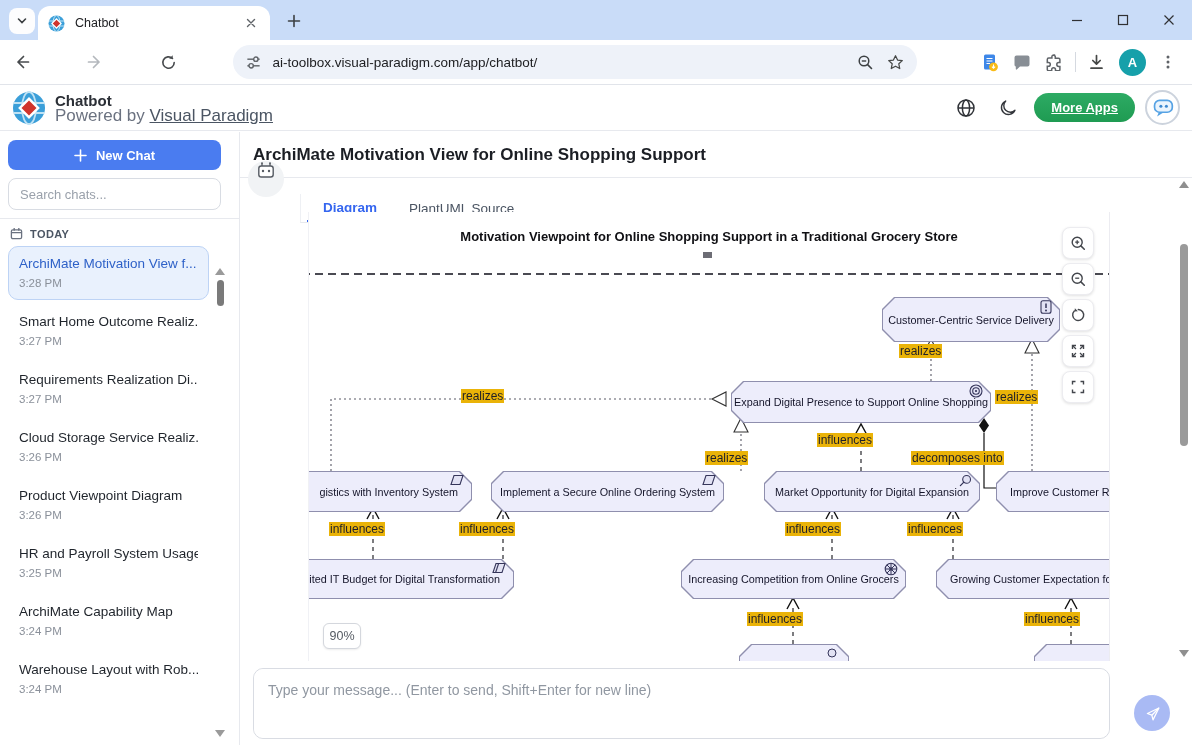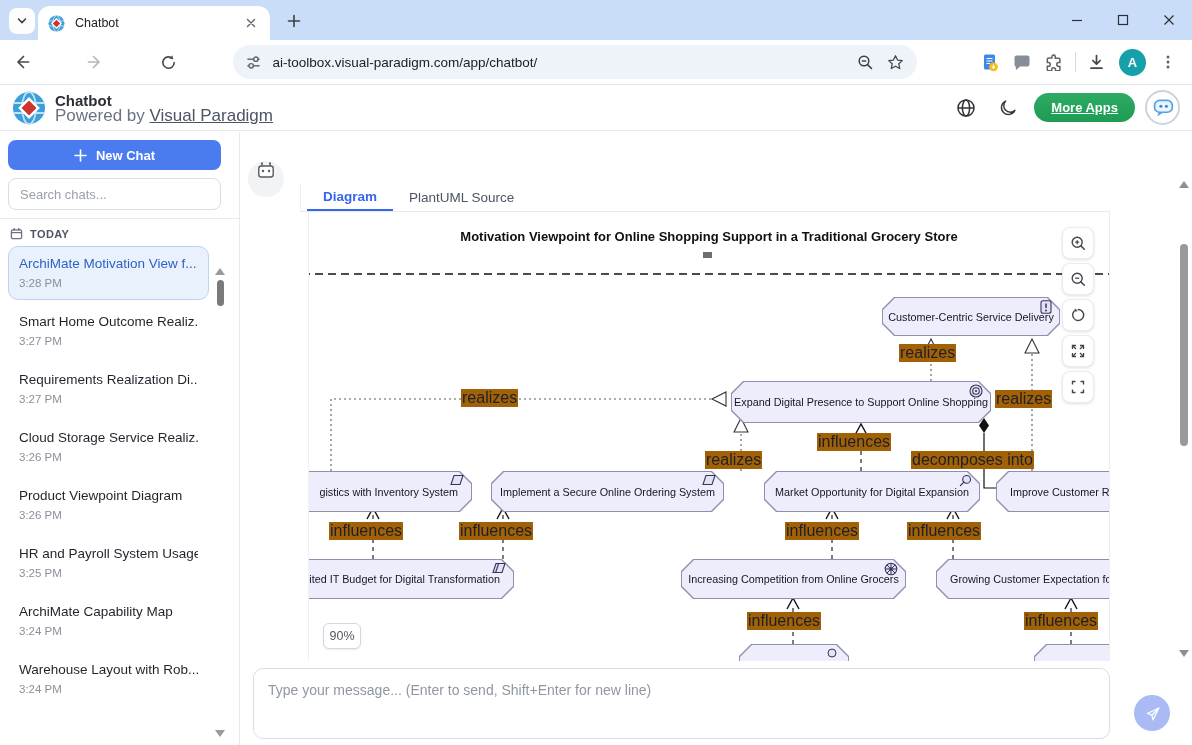--- a/index.html
+++ b/index.html
@@ -63,30 +63,30 @@
   .chat-item.selected .ci-title { color:#2e61c8; }
   .sb-up { position:absolute; top:136px; right:14px; width:0; height:0; border-left:5px solid transparent; border-right:5px solid transparent; border-bottom:7px solid #9a9a9a; }
   .sb-thumb { position:absolute; top:148px; right:15px; width:7px; height:26px; border-radius:4px; background:#7a7a7a; }
   .sb-down { position:absolute; top:598px; right:14px; width:0; height:0; border-left:5px solid transparent; border-right:5px solid transparent; border-top:7px solid #9a9a9a; }
 
   
   .main { flex:1; position:relative; background:#fff; }
   .main-header { height:46px; border-bottom:1px solid #e7e9ee; display:flex; align-items:center; padding:0 13px; }
   .page-title { font-size:17px; font-weight:bold; color:#1b1e24; }
   .bot-avatar { position:absolute; left:8px; top:29px; width:36px; height:36px; border-radius:50%; background:#f1f3f5; z-index:3; display:flex; justify-content:center; }
-  .tabs { position:absolute; left:60px; top:51px; width:810px; height:29px; border-bottom:1px solid #e7e9ee; border-left:1px solid #eef0f4; display:flex; padding-left:6px; }
+  .tabs { position:absolute; left:60px; top:62px; width:810px; height:29px; border-bottom:1px solid #e7e9ee; border-left:1px solid #eef0f4; display:flex; padding-left:6px; }
   .tab-item { padding:0 16px; font-size:13.5px; color:#4b5563; display:flex; align-items:center; }
   .tab-item.active { color:#3566ef; font-weight:bold; border-bottom:2px solid #3566ef; }
 
   
   .viewport { position:absolute; left:68px; top:80px; width:802px; height:449px; overflow:hidden; background:#fff; border-left:1px solid #f0f1f5; border-right:1px solid #ececf1; }
   .dg-title { position:absolute; top:17px; left:0; width:100%; text-align:center; font-size:13px; font-weight:bold; color:#101014; }
   .dg-mark { position:absolute; left:394px; top:40px; width:9px; height:6px; background:#6d6d75; }
   .edges { position:absolute; left:0; top:0; }
-  .edge-label { position:absolute; font-size:16px; color:#1f1f28; background:#a16207; padding:0 1px; white-space:nowrap; }
+  .edge-label { position:absolute; font-size:12px; color:#1f1f28; background:#eab308; padding:0 1px; white-space:nowrap; }
   .oct { position:absolute; background:#8f8fae; clip-path:polygon(12px 0,calc(100% - 12px) 0,100% 12px,100% calc(100% - 12px),calc(100% - 12px) 100%,12px 100%,0 calc(100% - 12px),0 12px); }
   .oct-in { position:absolute; inset:1px; background:#ededfb; clip-path:polygon(12px 0,calc(100% - 12px) 0,100% 12px,100% calc(100% - 12px),calc(100% - 12px) 100%,12px 100%,0 calc(100% - 12px),0 12px); display:flex; align-items:center; justify-content:center; font-size:10.8px; color:#15152a; padding:0 13px; white-space:nowrap; }
   .oct-in.al { justify-content:flex-start; }
   .oct-in.ar { justify-content:flex-end; }
   .n-ico { position:absolute; top:3px; right:8px; z-index:2; }
   .zoom-badge { position:absolute; left:14px; top:411px; width:38px; height:26px; background:#fff; border:1px solid #d4d7dd; border-radius:6px; box-shadow:0 1px 2px rgba(0,0,0,.08); display:flex; align-items:center; justify-content:center; font-size:12.5px; color:#555b63; }
 
   .zoom-controls { position:absolute; left:822px; top:95px; z-index:5; display:flex; flex-direction:column; gap:4px; }
   .zc-btn { width:32px; height:32px; background:#fff; border:1px solid #ececf0; border-radius:8px; box-shadow:0 1px 3px rgba(0,0,0,.12); display:flex; align-items:center; justify-content:center; }
 
@@ -327,20 +327,23 @@
             <div class="ci-time">3:24 PM</div>
           </div>
         </div>
     </div>
     <div class="sb-up"></div>
     <div class="sb-thumb"></div>
     <div class="sb-down"></div>
   </div>
 
   <div class="main">
+    <div class="main-header">
+      <span class="page-title">ArchiMate Motivation View for Online Shopping Support</span>
+    </div>
 
     <div class="bot-avatar">
       <svg width="20" height="17" viewBox="0 0 20 17" style="margin-top:1px">
         <path d="M6 4 V2 M14 4 V2" stroke="#565b63" stroke-width="1.3"></path>
           <circle cx="6" cy="1.3" r="1" fill="#565b63"></circle>
           <circle cx="14" cy="1.3" r="1" fill="#565b63"></circle>
         <rect x="2.8" y="4" width="14.4" height="11" rx="2.5" fill="#fff" stroke="#565b63" stroke-width="1.4"></rect>
         <circle cx="7" cy="9" r="1.2" fill="#565b63"></circle>
           <circle cx="13" cy="9" r="1.2" fill="#565b63"></circle>
       </svg>
@@ -393,21 +396,21 @@
       <div class="edge-label" style="left:396px;top:239px">realizes</div>
       <div class="edge-label" style="left:508px;top:221px">influences</div>
       <div class="edge-label" style="left:602px;top:239px">decomposes into</div>
       <div class="edge-label" style="left:20px;top:310px">influences</div>
       <div class="edge-label" style="left:150px;top:310px">influences</div>
       <div class="edge-label" style="left:476px;top:310px">influences</div>
       <div class="edge-label" style="left:598px;top:310px">influences</div>
       <div class="edge-label" style="left:438px;top:400px">influences</div>
       <div class="edge-label" style="left:715px;top:400px">influences</div>
 
-      <div class="oct" style="left:573px;top:85px;width:178px;height:39px">
+      <div class="oct" style="left:573px;top:85px;width:178px;height:45px">
         <div class="oct-in">Customer-Centric Service Delivery</div>
         <svg class="n-ico" width="12" height="14" viewBox="0 0 12 14">
             <rect x="1" y="0.8" width="10" height="12.4" rx="2" fill="#e2e2f4" stroke="#35355a" stroke-width="1.1"></rect>
             <path d="M6 3.4 V8" stroke="#35355a" stroke-width="1.5"></path>
             <circle cx="6" cy="10.4" r="1" fill="#35355a"></circle>
           </svg>
       </div>
 
       <div class="oct" style="left:422px;top:169px;width:260px;height:42px">
         <div class="oct-in">Expand Digital Presence to Support Online Shopping</div>

